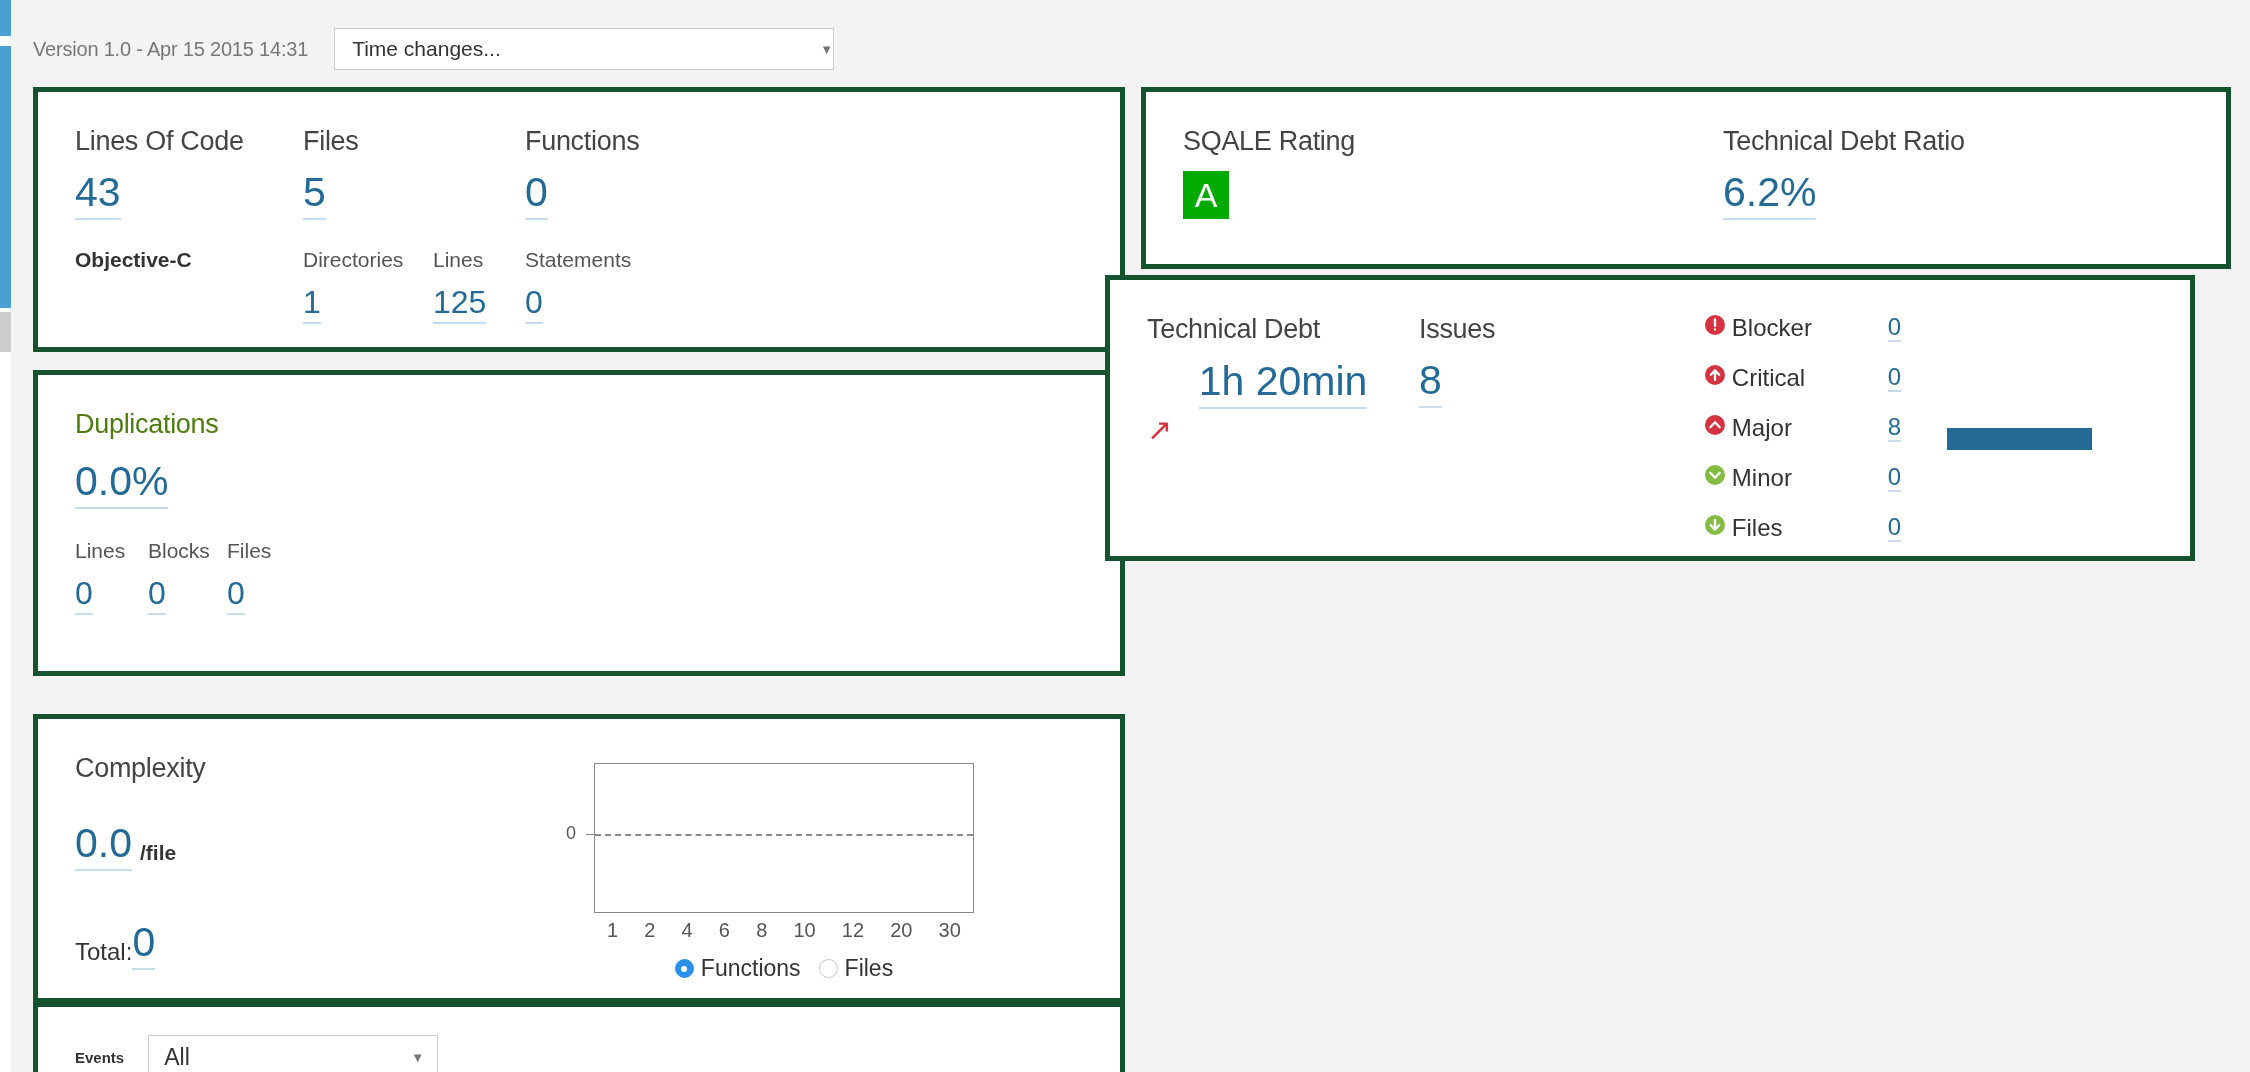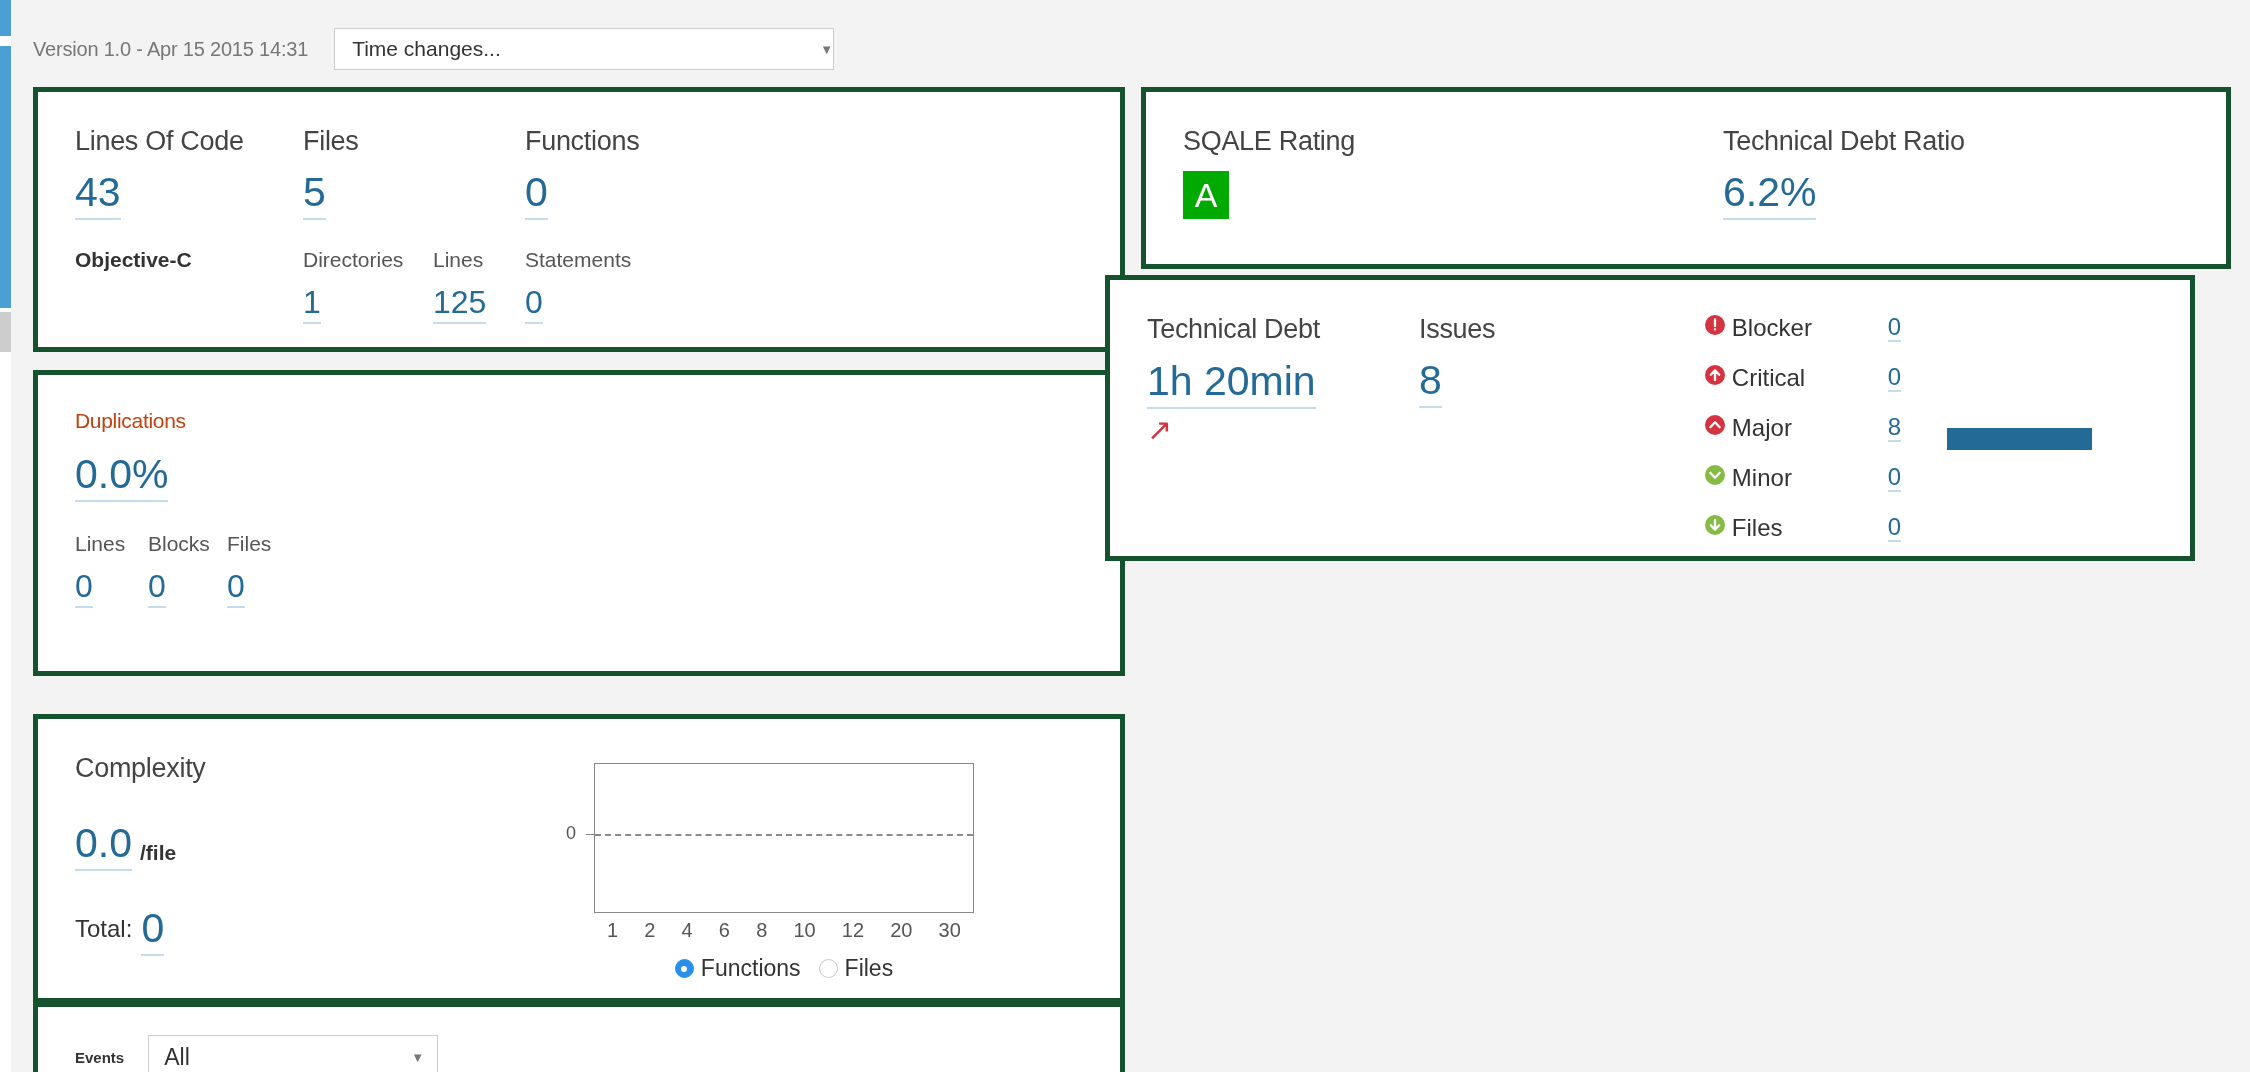--- a/index.html
+++ b/index.html
@@ -84,31 +84,31 @@
   .loc-col-3 { width: 200px; }
   .spacer-12 { height: 12px; }
 
   .sub-grid { display: flex; padding-left: 37px; margin-top: 28px; }
   .sub-c1 { width: 228px; }
   .sub-c2 { width: 130px; }
   .sub-c3 { width: 92px; }
   .sub-c4 { width: 200px; }
 
   
-  .dup-title { padding-left: 37px; font-size: 21px; color: #c2410c; letter-spacing: -0.3px; }
+  .dup-title { padding-left: 37px; font-size: 27px; color: #4d7c0f; letter-spacing: -0.3px; }
   .dup-value { padding-left: 37px; margin-top: 18px; }
   .dup-sub { display: flex; padding-left: 37px; margin-top: 30px; }
   .dup-s1 { width: 73px; }
   .dup-s2 { width: 79px; }
   .dup-s3 { width: 90px; }
 
   
   .cx-wrap { display: flex; }
   .cx-left { width: 500px; padding-left: 37px; }
-  .cx-total-row { display: flex; align-items: center; gap: 9px; margin-top: 34px; }
+  .cx-total-row { display: flex; align-items: flex-end; margin-top: 48px; }
   .cx-total-label { font-size: 24px; color: #333333; padding-bottom: 4px; }
   .cx-perfile { display: flex; align-items: flex-end; gap: 8px; }
   .cx-unit { font-size: 21px; color: #333333; font-weight: bold; padding-bottom: 6px; }
 
   .chart-box { position: relative; width: 430px; height: 200px; margin-top: 10px; }
   .chart-frame {
     position: absolute; left: 56px; top: 0;
     width: 380px; height: 150px;
     border: 1px solid #888888; background: #ffffff;
   }
@@ -342,21 +342,21 @@
       </div>
     </div>
   </div>
 </div>
 
 <div class="card" id="card-issues">
   <div class="card-inner">
     <div class="issues-flex">
       <div class="iss-c1">
         <div class="td-title">Technical Debt</div>
-        <div style="margin-top:12px;">
+        <div style="margin-top:12px;text-align:center;">
           <a class="metric-big">1h 20min</a>
         </div>
         <div class="trend-arrow">↗</div>
       </div>
 
       <div class="iss-c2">
         <div class="metric-label">Issues</div>
         <div class="spacer-12"></div>
         <a class="metric-big">8</a>
       </div>

